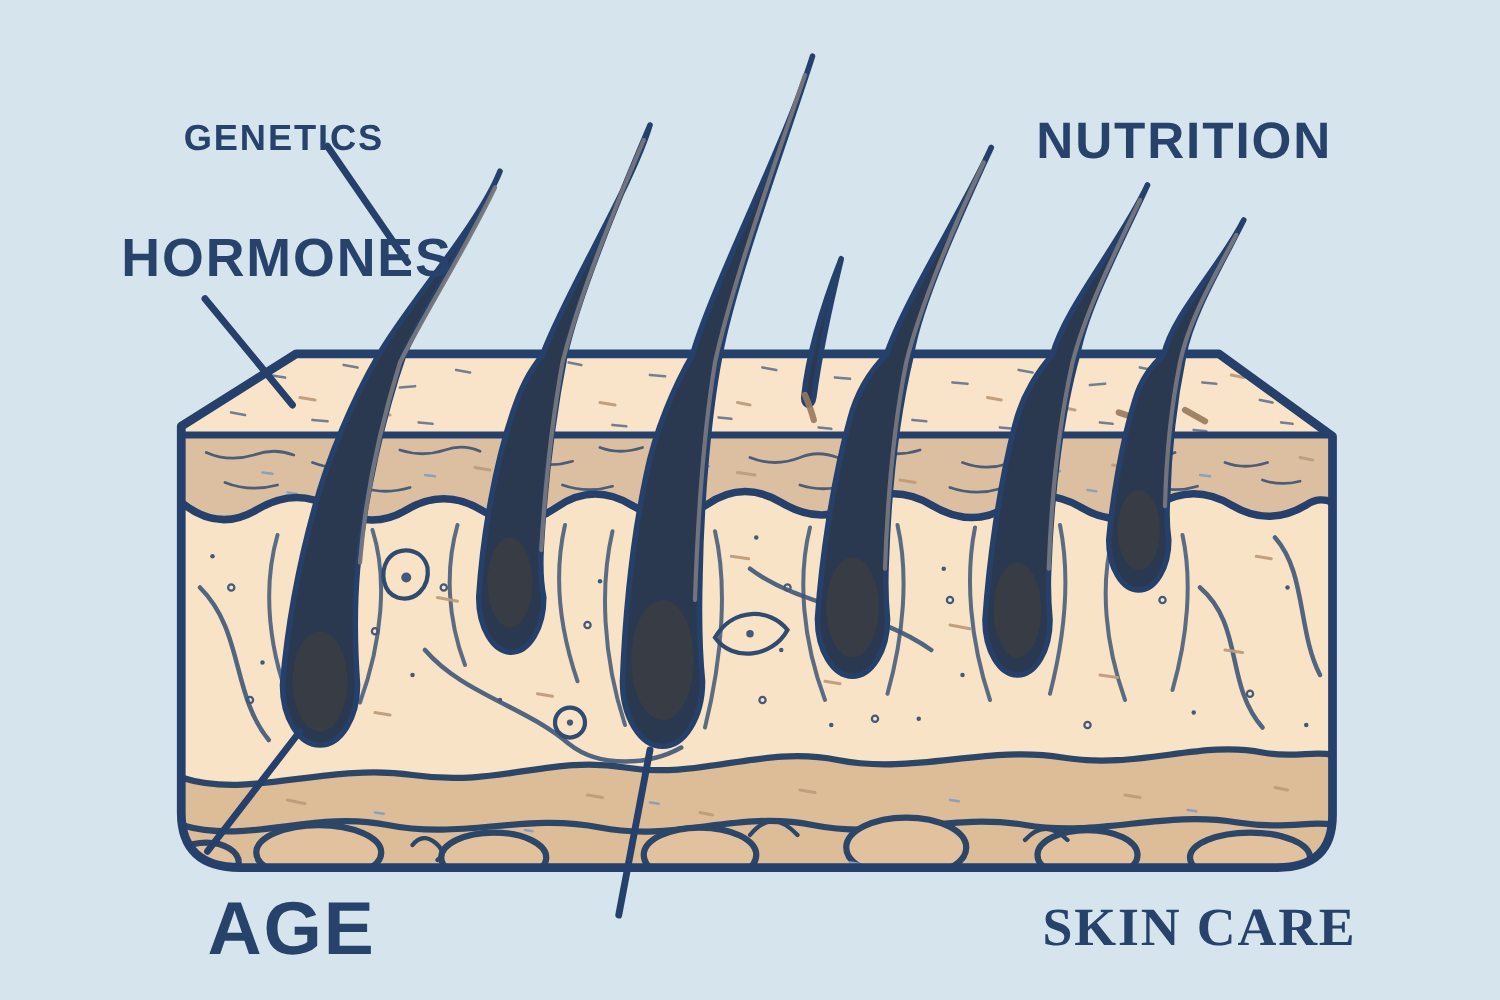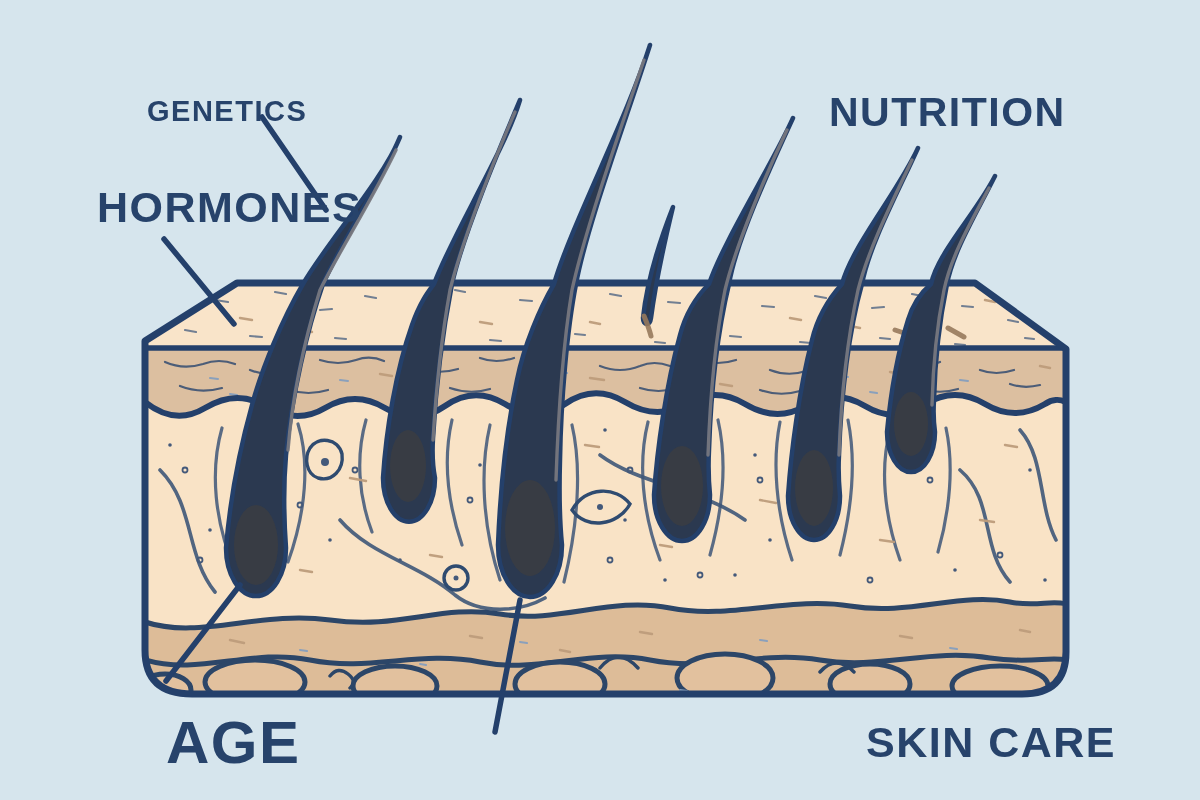--- a/index.html
+++ b/index.html
@@ -217,14 +217,14 @@
     <path class="leader" d="M 164 239 L 234 324"></path>
     <path class="leader" d="M 240 585 L 166 681"></path>
     <path class="leader" d="M 520 600 L 495 732"></path>
   </g>
 </svg>
 
 <div class="label" style="left:147px;top:61px;font-size:29px;margin-top:36px;">GENETICS</div>
 <div class="label" style="left:55px;top:186px;font-size:43px;margin-left:42px;">HORMONES</div>
 <div class="label" style="left:829px;top:92px;font-size:41px;">NUTRITION</div>
 <div class="label" style="left:122px;top:713px;font-size:60px;margin-left:44px;">AGE</div>
-<div class="label" style="left:866px;top:721px;font-size:43px;">SKIN CARE</div>
+<div class="label" style="left:834px;top:721px;font-size:43px;font-family:Liberation Serif, serif;">SKIN CARE</div>
 </div>
 
 </body></html>

